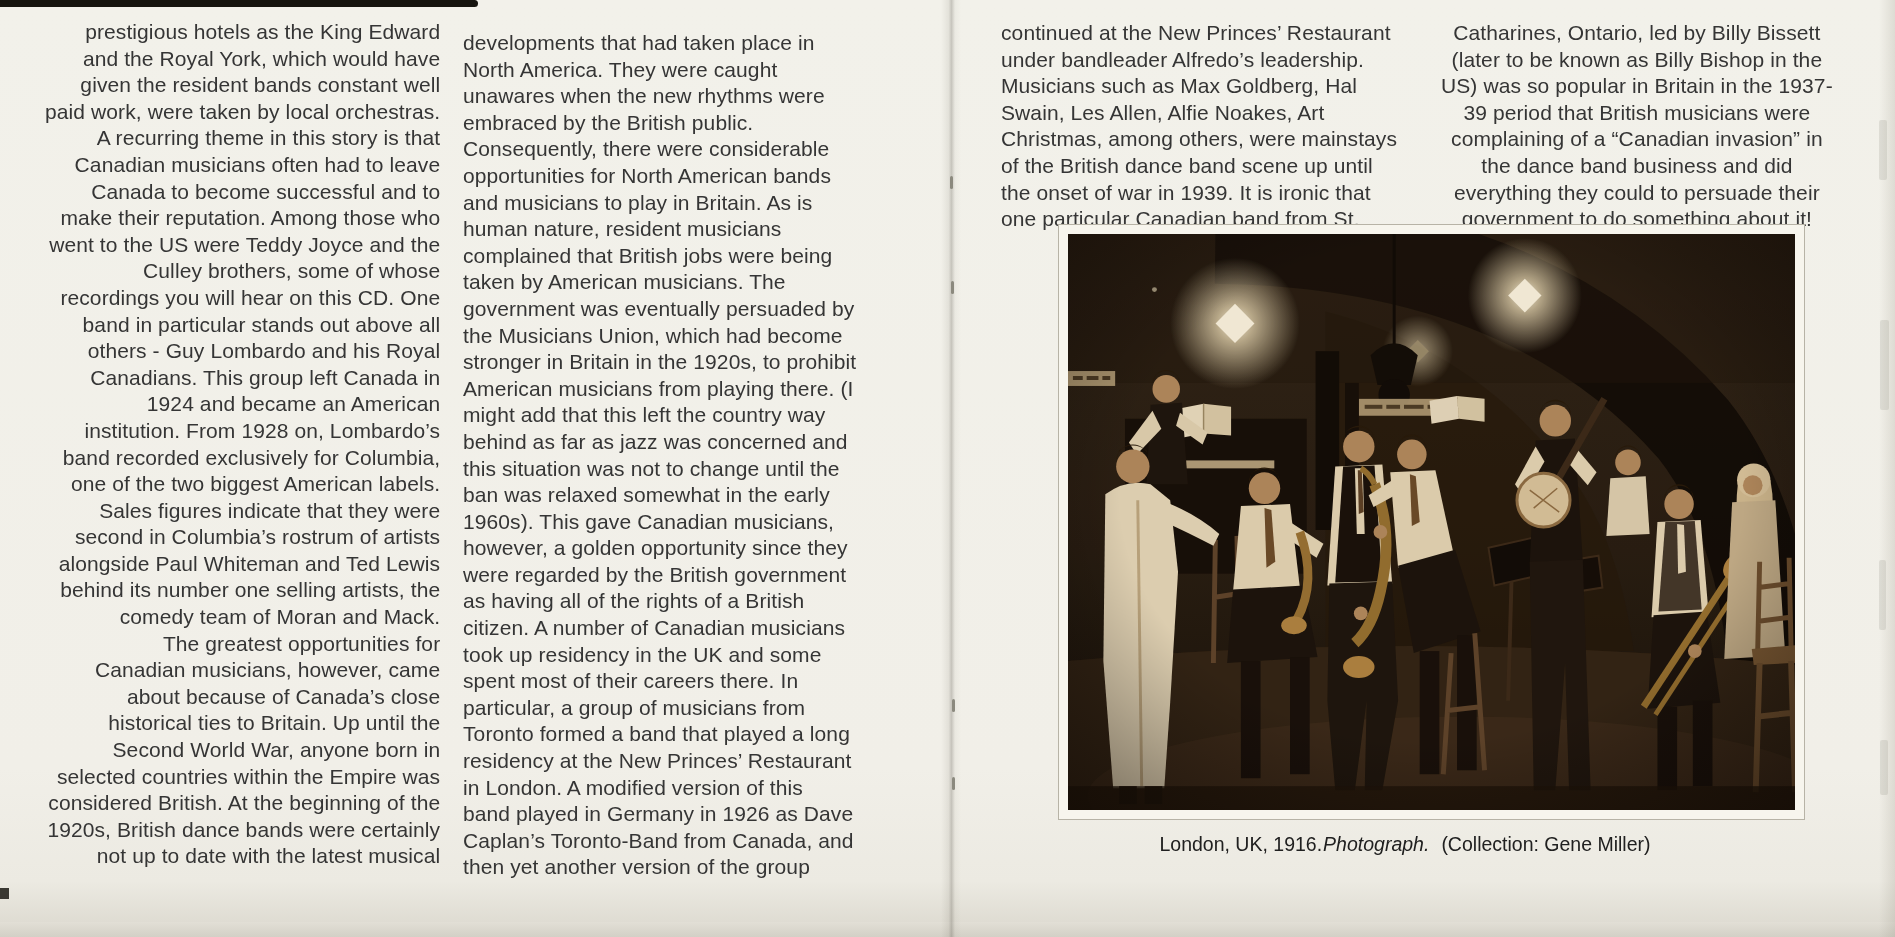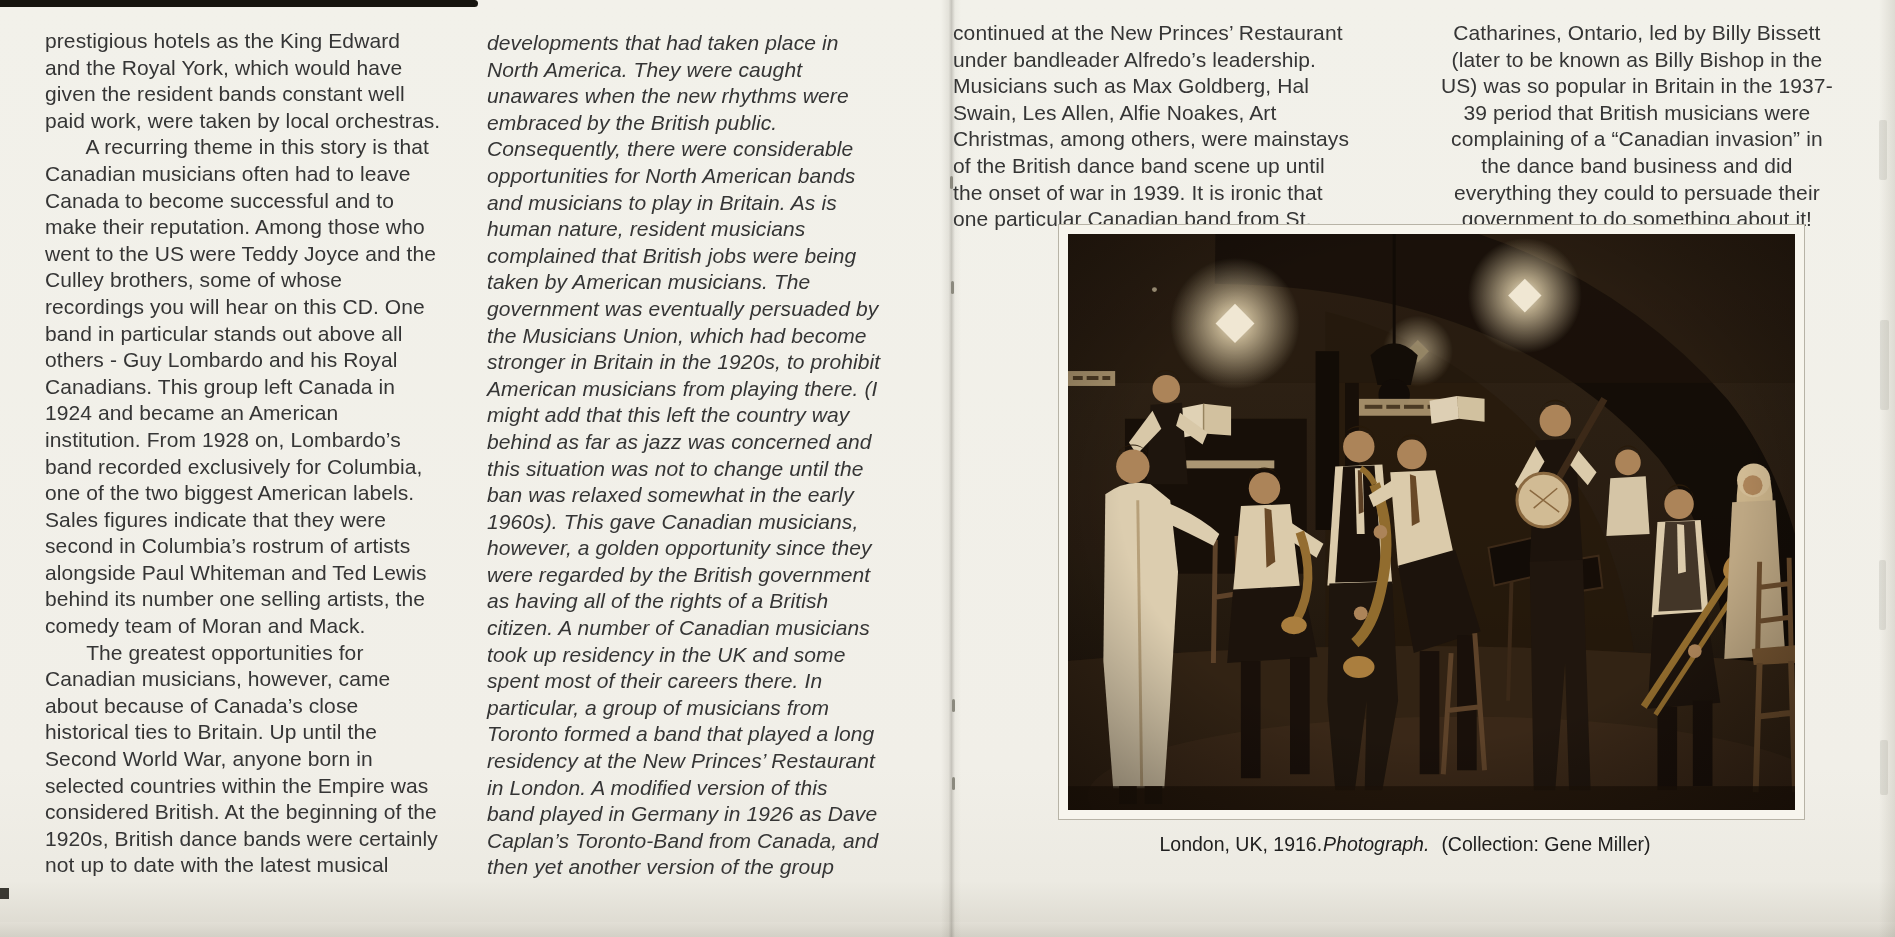--- a/index.html
+++ b/index.html
@@ -26,23 +26,23 @@
     background:linear-gradient(90deg,rgba(120,115,100,0) 0%,rgba(95,90,75,.10) 38%,
                rgba(60,55,45,.24) 52%,rgba(120,115,100,.06) 70%,rgba(120,115,100,0) 100%);
   }
   .staple { position:absolute; width:3px; height:13px; background:#8b897e; border-radius:2px; }
 
   
   .col {
     position:absolute; color:#353535; font-size:21px; line-height:26.6px;
     white-space:pre; letter-spacing:.1px;
   }
-  .col1 { left:45px;   top:28px; }
-  .col2 { left:487px;  top:30px;font-style:italic; }
-  .col3 { left:953px; top:20px; }
+  .col1 { left:45px;   top:19px;text-align:right; }
+  .col2 { left:463px;  top:30px; }
+  .col3 { left:1001px; top:20px; }
   .col4 { left:1441px; top:20px;text-align:center; }
 
   
   .photo-frame {
     position:absolute; left:1058px; top:224px; width:747px; height:596px;
     box-sizing:border-box; margin:0; background:#f7f5ed; border:1px solid #b7b3a6; padding:9px;
   }
   .photo-frame svg { width:100%; height:100%; display:block; }
 
   .caption {

